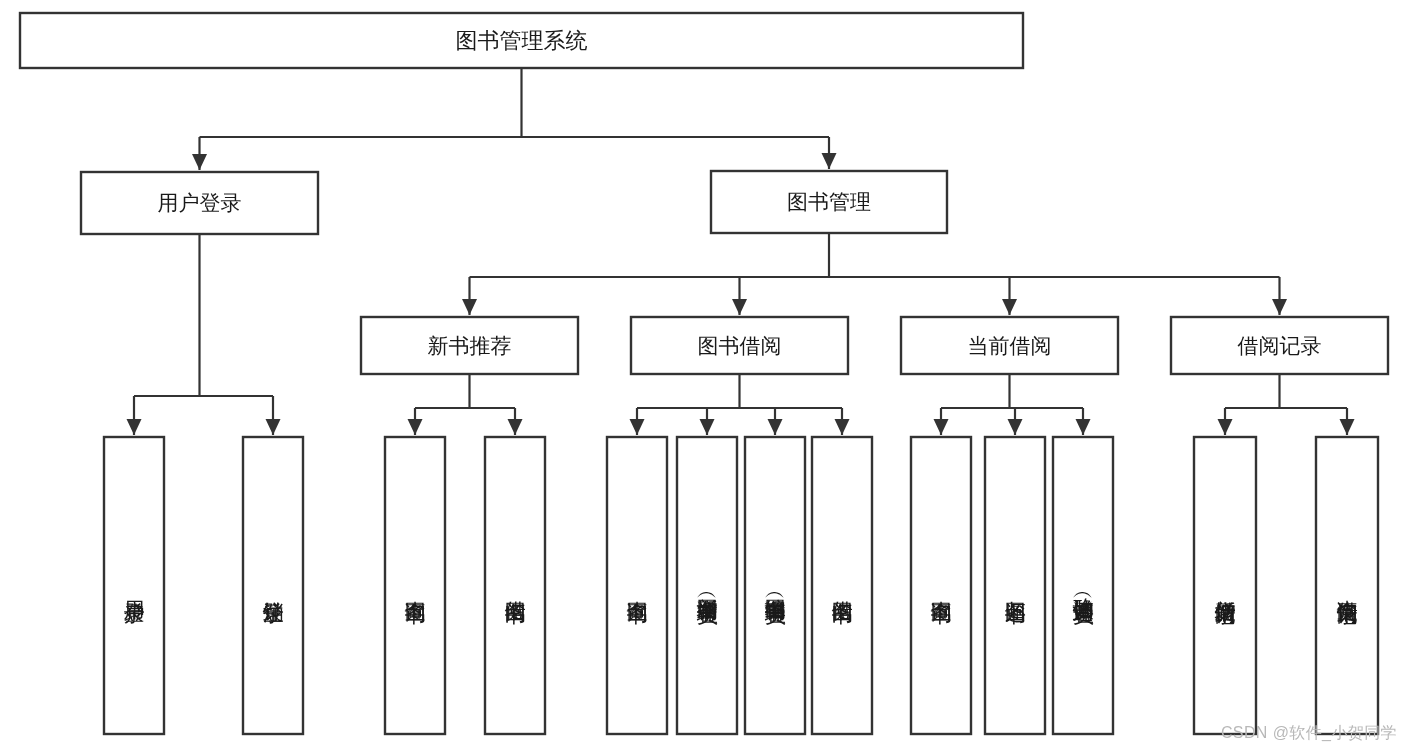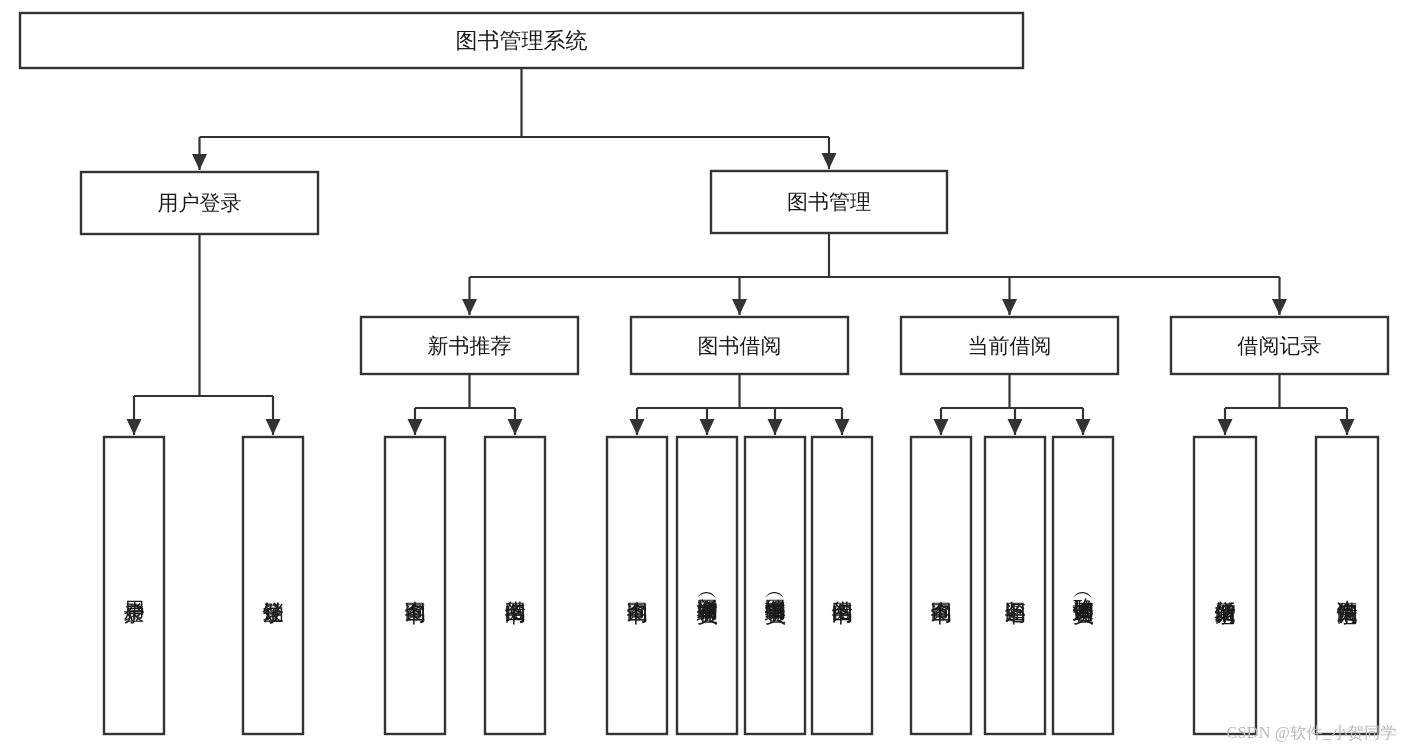--- a/index.html
+++ b/index.html
@@ -69,21 +69,21 @@
     justify-content: center;
     text-align: center;
     white-space: nowrap;
     pointer-events: none;
     user-select: none;
   }
   .watermark {
     position: absolute;
     right: 8px;
     bottom: 3px;
-    font-family: Liberation Serif, serif;
+    font-family: Liberation Sans, sans-serif;
     font-size: 16px;
     color: #b8b8b8;
     white-space: nowrap;
     letter-spacing: 0.4px;
   }
 </style>
 </head>
 <body>
 
 <div id="diagram-root">

